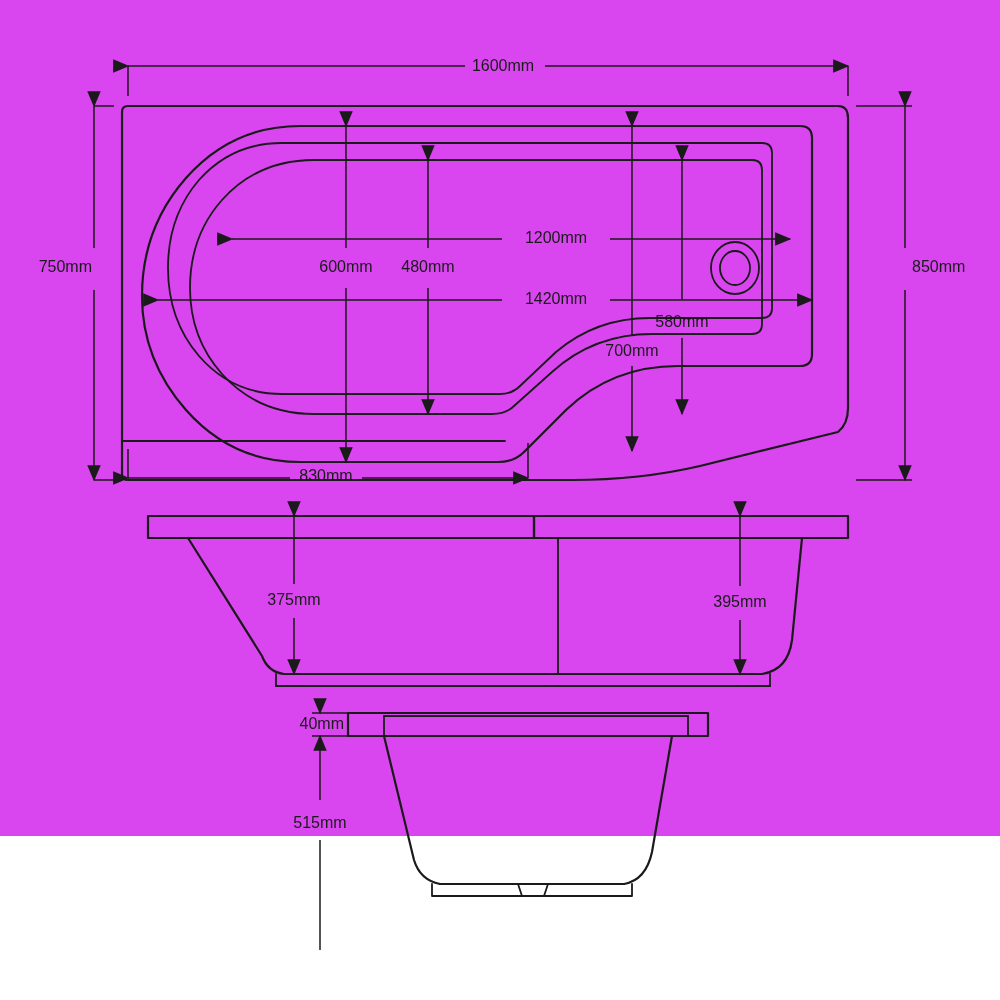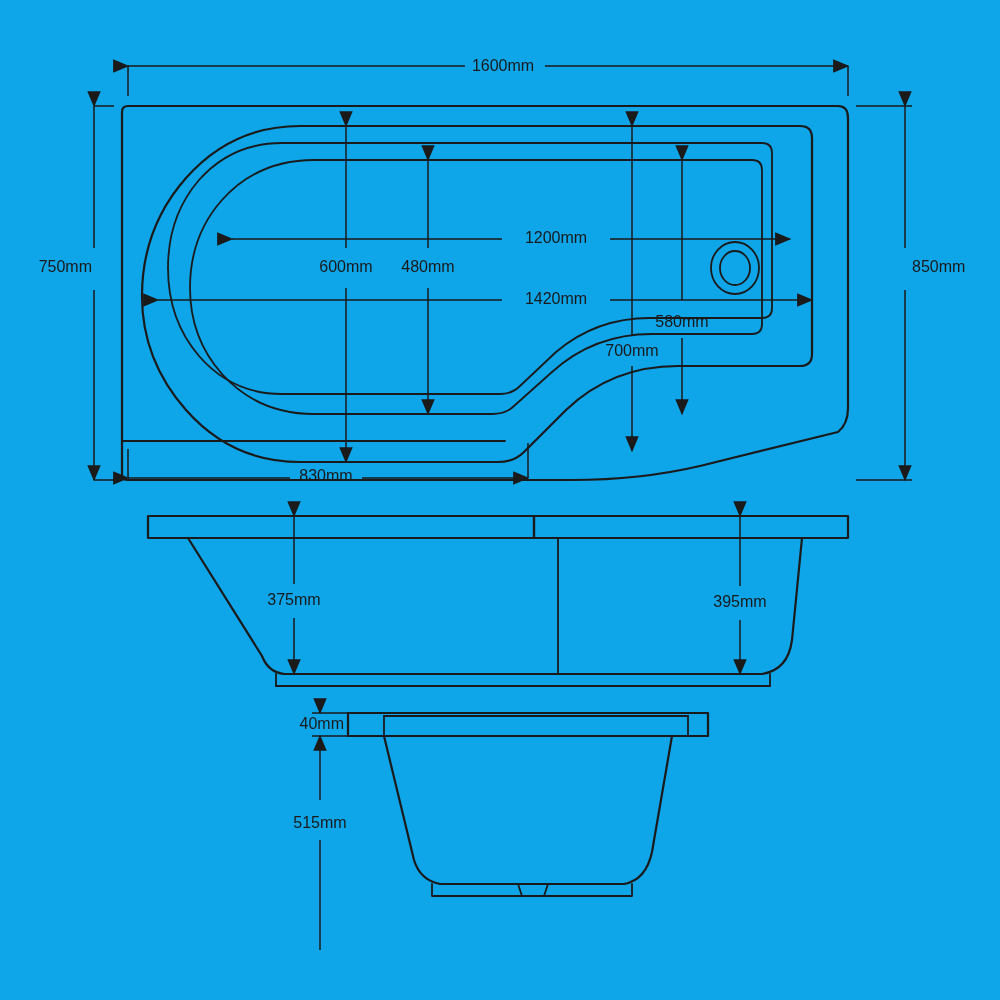--- a/index.html
+++ b/index.html
@@ -9,22 +9,22 @@
   }
   body {
     width: 1000px;
     height: 1000px;
     font-family: "Liberation Sans", sans-serif;
     overflow: hidden;
   }
   #drawing-root {
     position: relative;
     width: 1000px;
-    height: 1000px;
-    background: #0ea5e9;
+    height: 836px;
+    background: #d946ef;
     text-align: center;
   }
   svg.tech-drawing {
     display: block;
     width: 1000px;
     height: 1000px;
   }
   .outline {
     fill: none;
     stroke: #1a1a1a;

